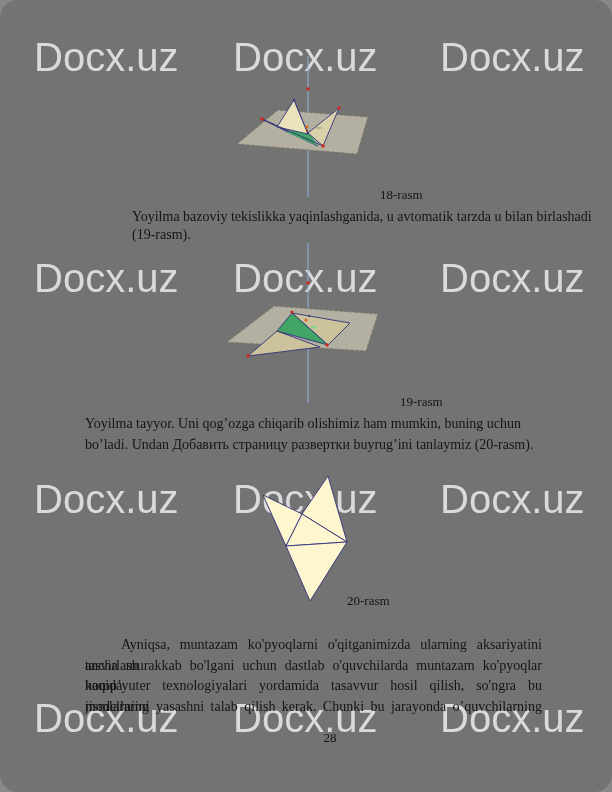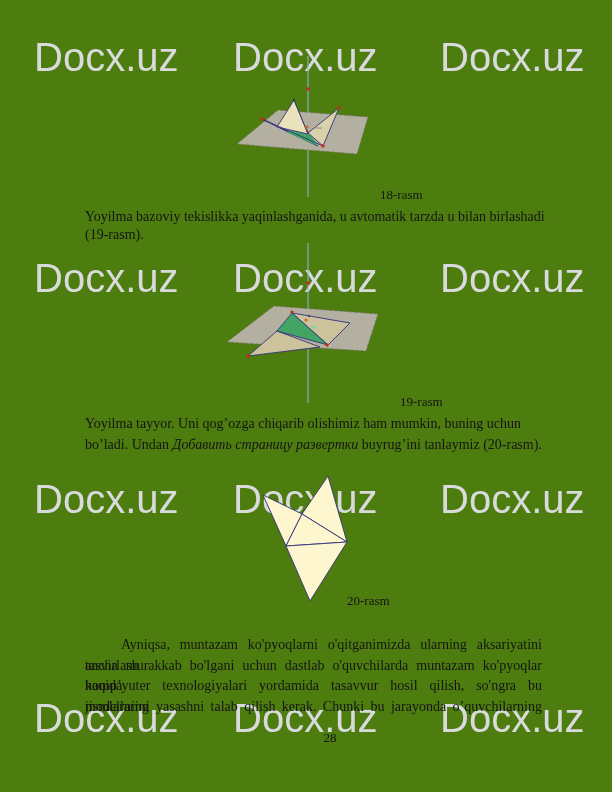--- a/index.html
+++ b/index.html
@@ -1,51 +1,52 @@
 <!DOCTYPE html>
 <html><head>
 <meta charset="utf-8">
 <style>
   html,body{margin:0;padding:0;background:#888;}
   .page{
     position:relative;
     width:612px;height:792px;
-    background:#4d7c0f;
+    background:#737373;
     overflow:hidden;
     font-family:"Liberation Serif","DejaVu Serif",serif;
     color:#151515;
+    border-radius:18px;
   }
   .wm{
     position:absolute;
     font-family:"Liberation Sans","DejaVu Sans",sans-serif;
     font-size:40px;line-height:40px;
     color:#d9dadc;
     white-space:nowrap;
     user-select:none;
   }
   .figsvg{position:absolute;}
   .cap{
     position:absolute;
     font-size:13px;line-height:14px;
     color:#151515;white-space:nowrap;
   }
   .para{
     position:absolute;left:85px;width:457px;
     font-size:14px;
   }
   .para .ln{white-space:nowrap;}
-  .lh18 .ln{line-height:18px;}
+  .lh18 .ln{line-height:18px;margin-left:47px;}
   .lh20 .ln{line-height:20.5px;height:20.5px;}
   .just .ln{
     white-space:normal;
     text-align:justify;
     text-align-last:justify;
   }
   .indent{ text-indent:36px; }
-  .ital{ font-style:italic; }
+  .ital{ }
   .pagenum{
     position:absolute;left:318px;top:730px;width:24px;
     font-size:13px;text-align:center;
   }
   
   .edge       {stroke:#32327a;stroke-width:0.9;fill:none;}
   .edge-thin  {stroke:#32327a;stroke-width:0.6;fill:none;}
   .plane-line {stroke:#74725f;stroke-width:0.8;stroke-dasharray:3 2;}
   .axis       {stroke:#92aed5;stroke-width:1.1;}
   .graytick   {stroke:#9a988c;stroke-width:1.2;}

